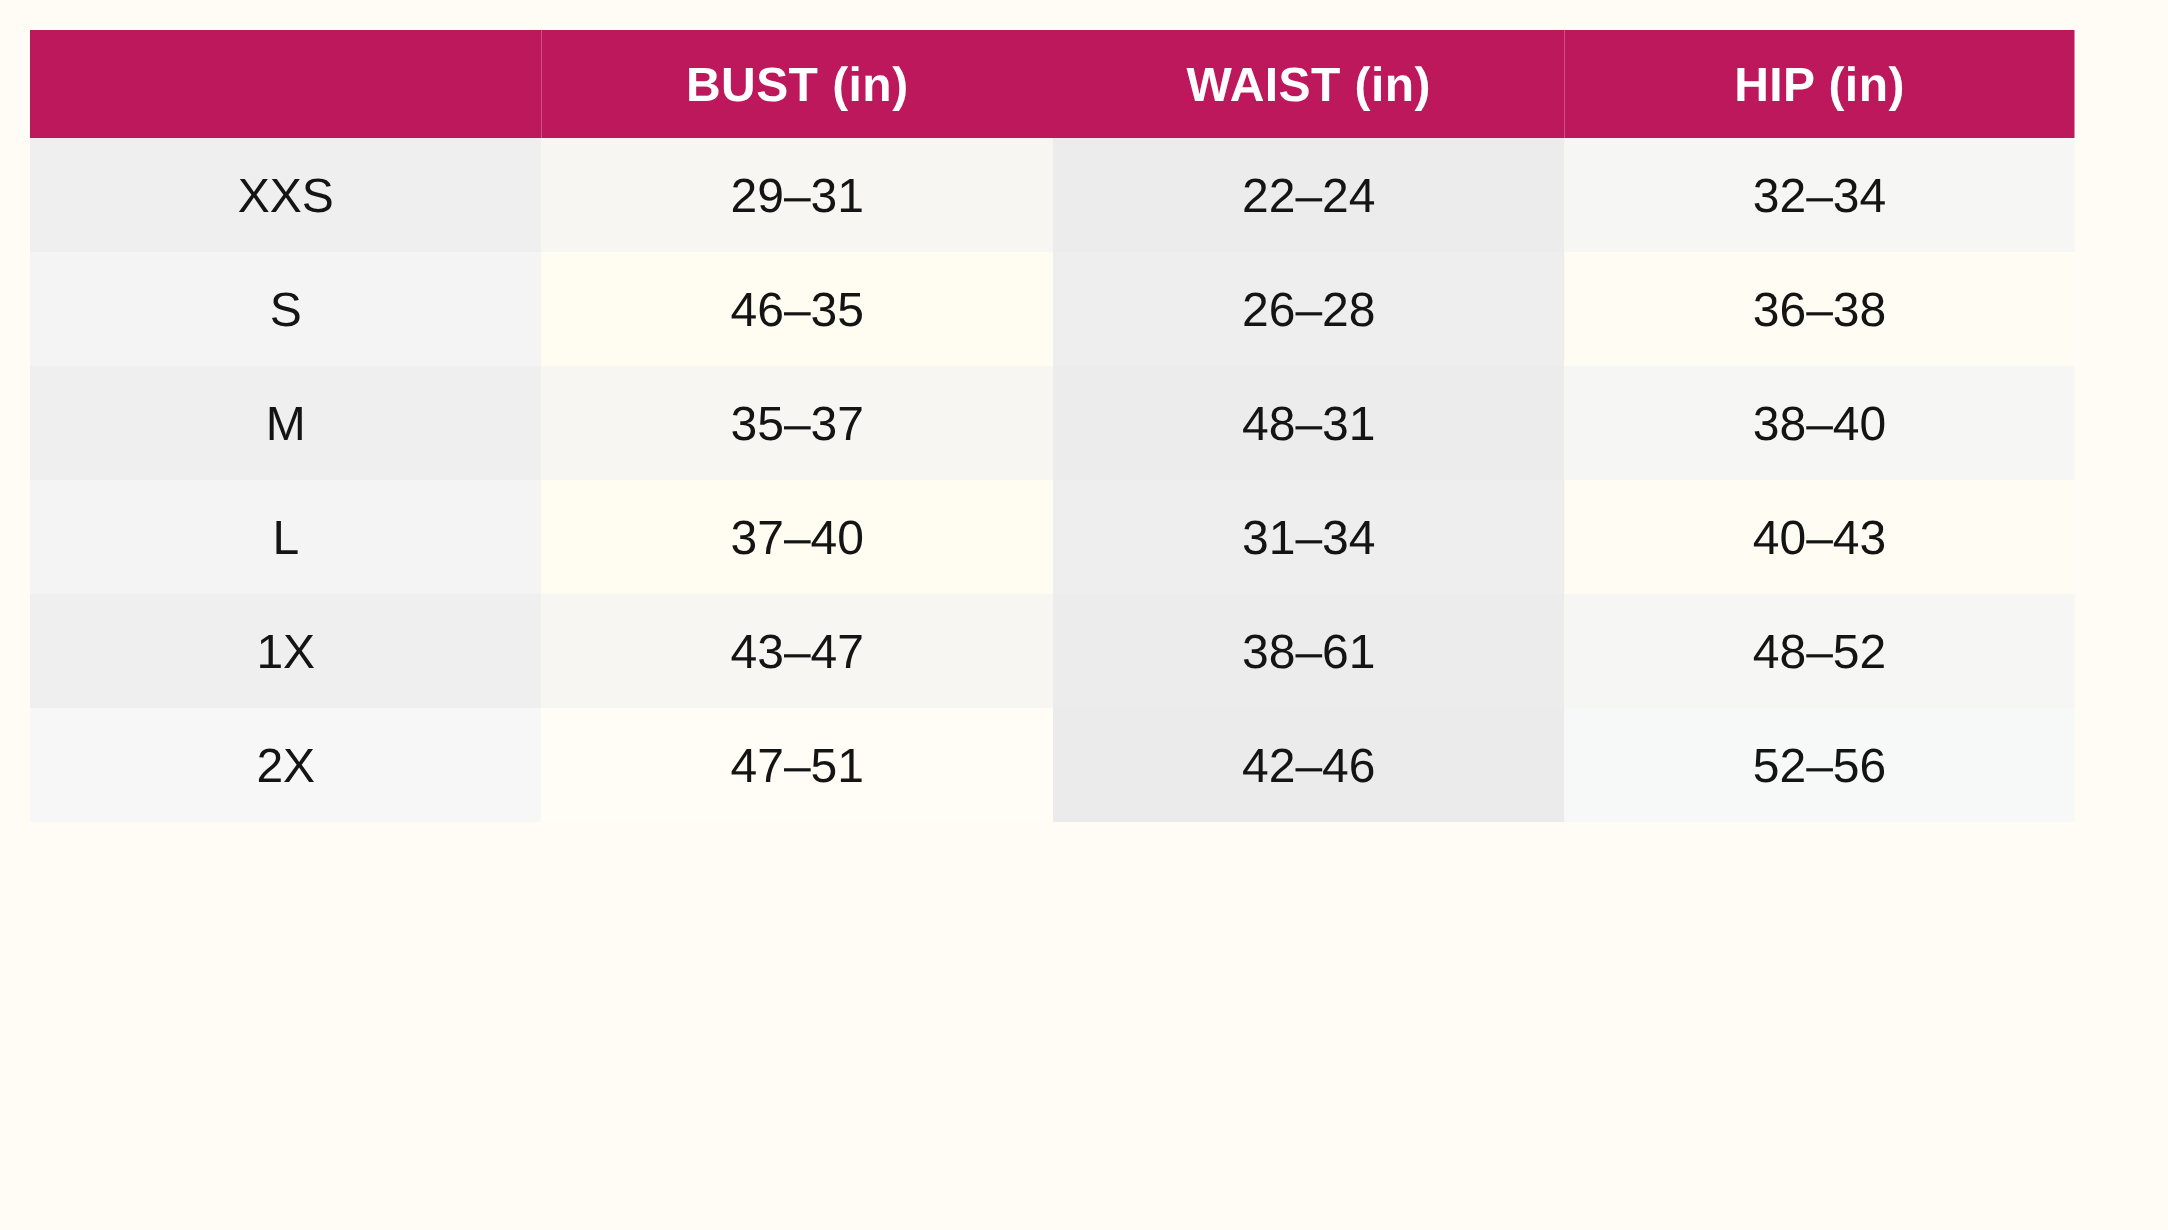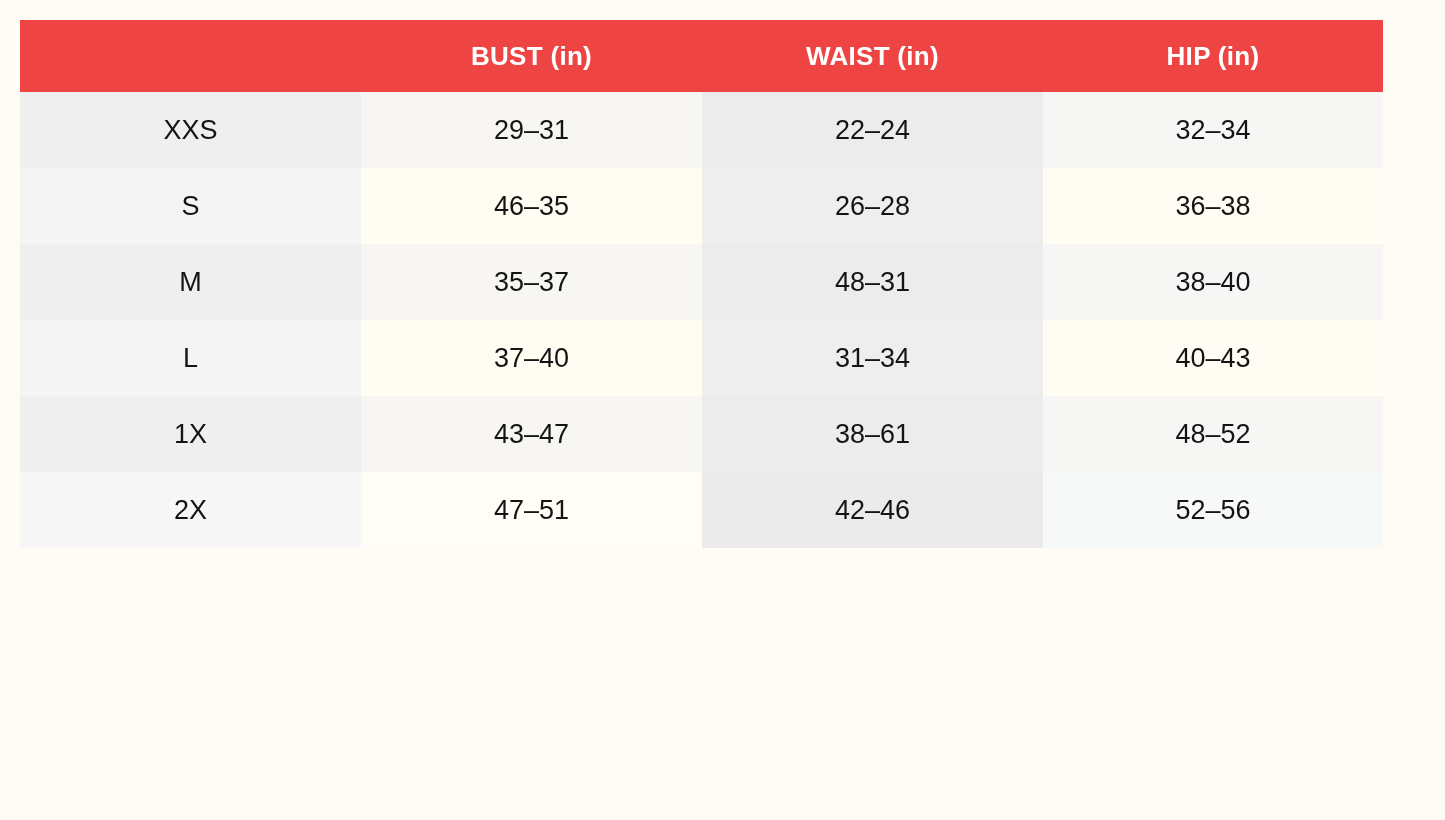--- a/index.html
+++ b/index.html
@@ -24,36 +24,36 @@
     table-layout: fixed;
     width: 1363px;
   }
 
   table.size-chart col.c-size  { width: 341px; }
   table.size-chart col.c-bust  { width: 341px; }
   table.size-chart col.c-waist { width: 341px; }
   table.size-chart col.c-hip   { width: 340px; }
 
   thead th {
-    background: #ef4444;
+    background: #be185d;
     color: #ffffff;
-    font-size: 26px;
+    font-size: 32px;
     font-weight: bold;
     height: 72px;
     text-align: center;
     vertical-align: middle;
     letter-spacing: 0.3px;
     padding: 0;
   }
 
   tbody td {
     height: 76px;
     text-align: center;
     vertical-align: middle;
-    font-size: 27px;
+    font-size: 32px;
     color: #141414;
     font-weight: normal;
     padding: 0;
   }
 
   
   tbody tr:nth-child(odd) td.col-size   { background: #efefef; }
   tbody tr:nth-child(even) td.col-size  { background: #f4f4f4; }
 
   tbody tr:nth-child(odd) td.col-bust   { background: #f7f6f2; }

